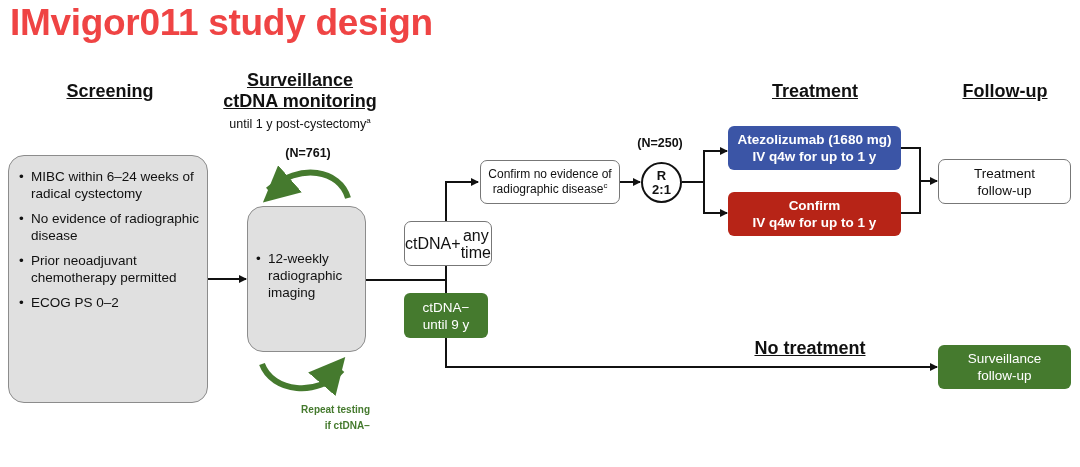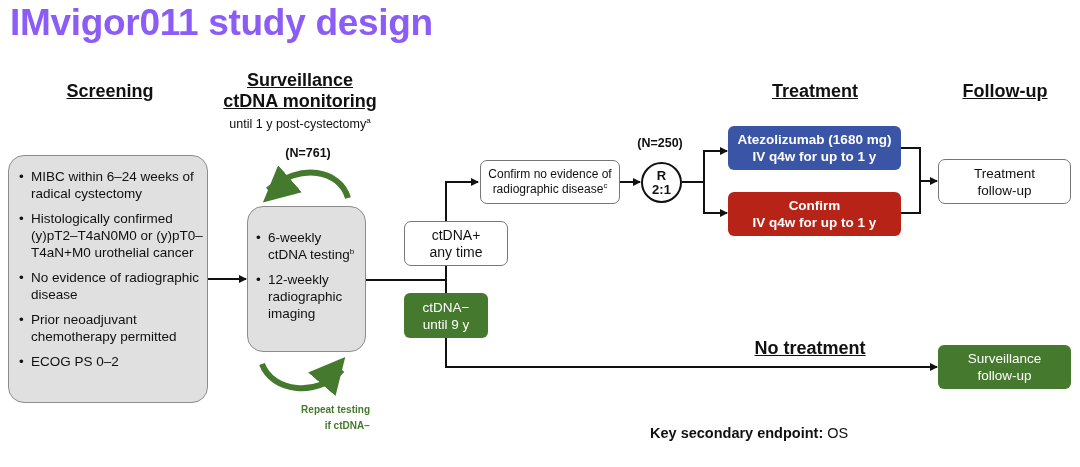--- a/index.html
+++ b/index.html
@@ -1,19 +1,19 @@
 <!DOCTYPE html>
 <html><head>
 <meta charset="utf-8">
 <style>
   html, body { margin: 0; padding: 0; background: #ffffff; }
   body { width: 1080px; height: 467px; position: relative; overflow: hidden;
          font-family: "Liberation Sans", sans-serif; color: #111; }
   .abs { position: absolute; }
-  .title { left: 10px; top: 2px; font-size: 37px; font-weight: bold; color: #8b5cf6; letter-spacing: -0.3px; }
+  .title { left: 10px; top: 2px; font-size: 37px; font-weight: bold; color: #ef4444; letter-spacing: -0.3px; }
   .hdr { font-size: 18px; font-weight: bold; text-decoration: underline; text-align: center; color: #111; }
   .sub { font-size: 12.5px; text-align: center; color: #111; }
   .box { position: absolute; box-sizing: border-box; border-radius: 10px; display: flex; align-items: center; justify-content: center; text-align: center; }
   .grey { background: #e0e0e0; border: 1.5px solid #8c8c8c; border-radius: 16px; }
   .white { background: #fff; border: 1.5px solid #777; border-radius: 7px; }
   .green { background: #457a2e; color: #fff; border-radius: 6px; }
   .blue { background: #3b55a6; color: #fff; border-radius: 6px; font-weight: bold; }
   .red { background: #b72417; color: #fff; border-radius: 6px; font-weight: bold; }
   ul.bl { list-style: none; margin: 0; padding: 0; text-align: left; }
   ul.bl li { position: relative; padding-left: 14px; font-size: 13.5px; line-height: 17px; margin-bottom: 8px; }
@@ -70,40 +70,38 @@
   <div>Surveillance</div>
   <div>ctDNA monitoring</div>
 </div>
 <div class="abs sub" style="left:200px; top:117px; width:200px;"><span>until 1 y post-cystectomy</span><sup>a</sup></div>
 <div class="abs hdr" style="left:745px; top:81px; width:140px;">Treatment</div>
 <div class="abs hdr" style="left:940px; top:81px; width:130px;">Follow-up</div>
 
 <div class="box grey" style="left:8px; top:155px; width:200px; height:248px; align-items:flex-start; padding:12px 0 0 8px;">
   <ul class="bl">
     <li>MIBC within 6–24 weeks of radical cystectomy</li>
-    <li>Histologically confirmed (y)pT2–T4aN0M0 or (y)pT0–T4aN+M0 urothelial cancer</li>
     <li>No evidence of radiographic disease</li>
     <li>Prior neoadjuvant chemotherapy permitted</li>
     <li>ECOG PS 0–2</li>
   </ul>
 </div>
 
 <div class="abs nlabel" style="left:268px; top:146px; width:80px;">(N=761)</div>
 <div class="box grey" style="left:247px; top:206px; width:119px; height:146px; padding:0 6px;">
   <ul class="bl">
-    <li><span>6-weekly ctDNA testing</span><sup>b</sup></li>
     <li>12-weekly radiographic imaging</li>
   </ul>
 </div>
 <div class="abs repeat" style="left:240px; top:402px; width:130px;">
   <div>Repeat testing</div>
   <div>if ctDNA−</div>
 </div>
 
-<div class="box white" style="left:404px; top:221px; width:104px; height:45px; flex-direction:column; font-size:14px; line-height:17px;">
+<div class="box white" style="left:404px; top:221px; width:88px; height:45px; flex-direction:row; font-size:16px; line-height:17px;">
   <div>ctDNA+</div>
   <div>any time</div>
 </div>
 <div class="box green" style="left:404px; top:293px; width:84px; height:45px; flex-direction:column; font-size:13.5px; line-height:17px;">
   <div>ctDNA−</div>
   <div>until 9 y</div>
 </div>
 
 <div class="box white" style="left:480px; top:160px; width:140px; height:44px; flex-direction:column; font-size:12px; line-height:15px;">
   <div>Confirm no evidence of</div>
@@ -130,14 +128,13 @@
   <div>follow-up</div>
 </div>
 
 <div class="abs hdr" style="left:740px; top:338px; width:140px;">No treatment</div>
 <div class="box green" style="left:938px; top:345px; width:133px; height:44px; flex-direction:column; font-size:13.5px; line-height:17px;">
   <div>Surveillance</div>
   <div>follow-up</div>
 </div>
 
 <div class="abs endp" style="left:650px; top:424px;">
-  <div><b>Key secondary endpoint:</b><span> OS</span></div>
 </div>
 
 </body></html>

